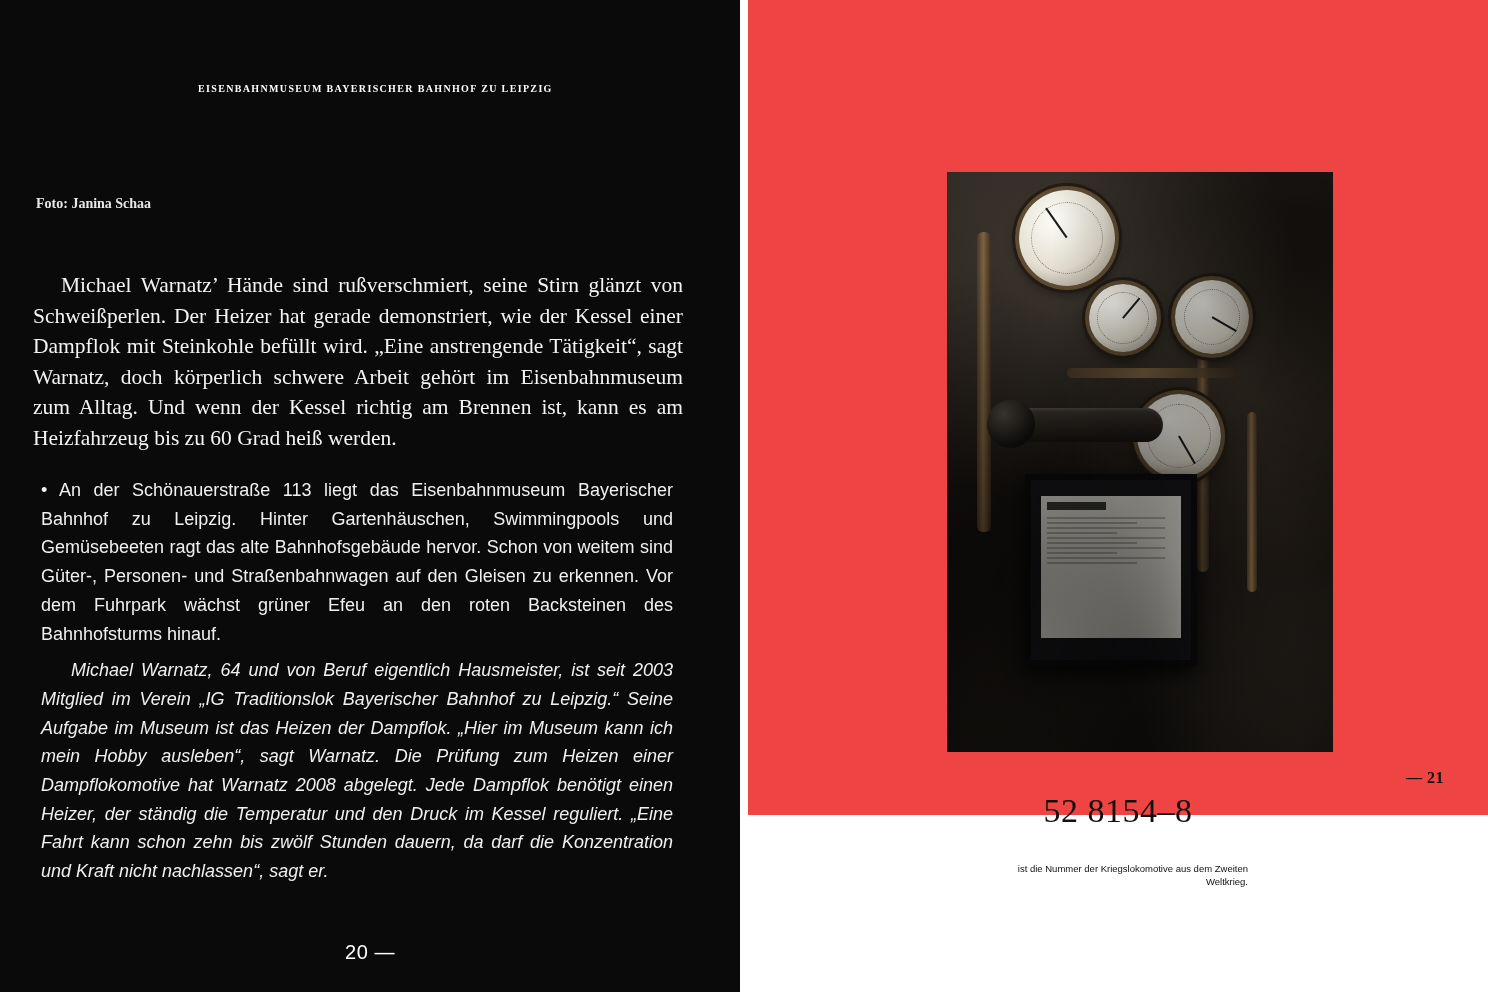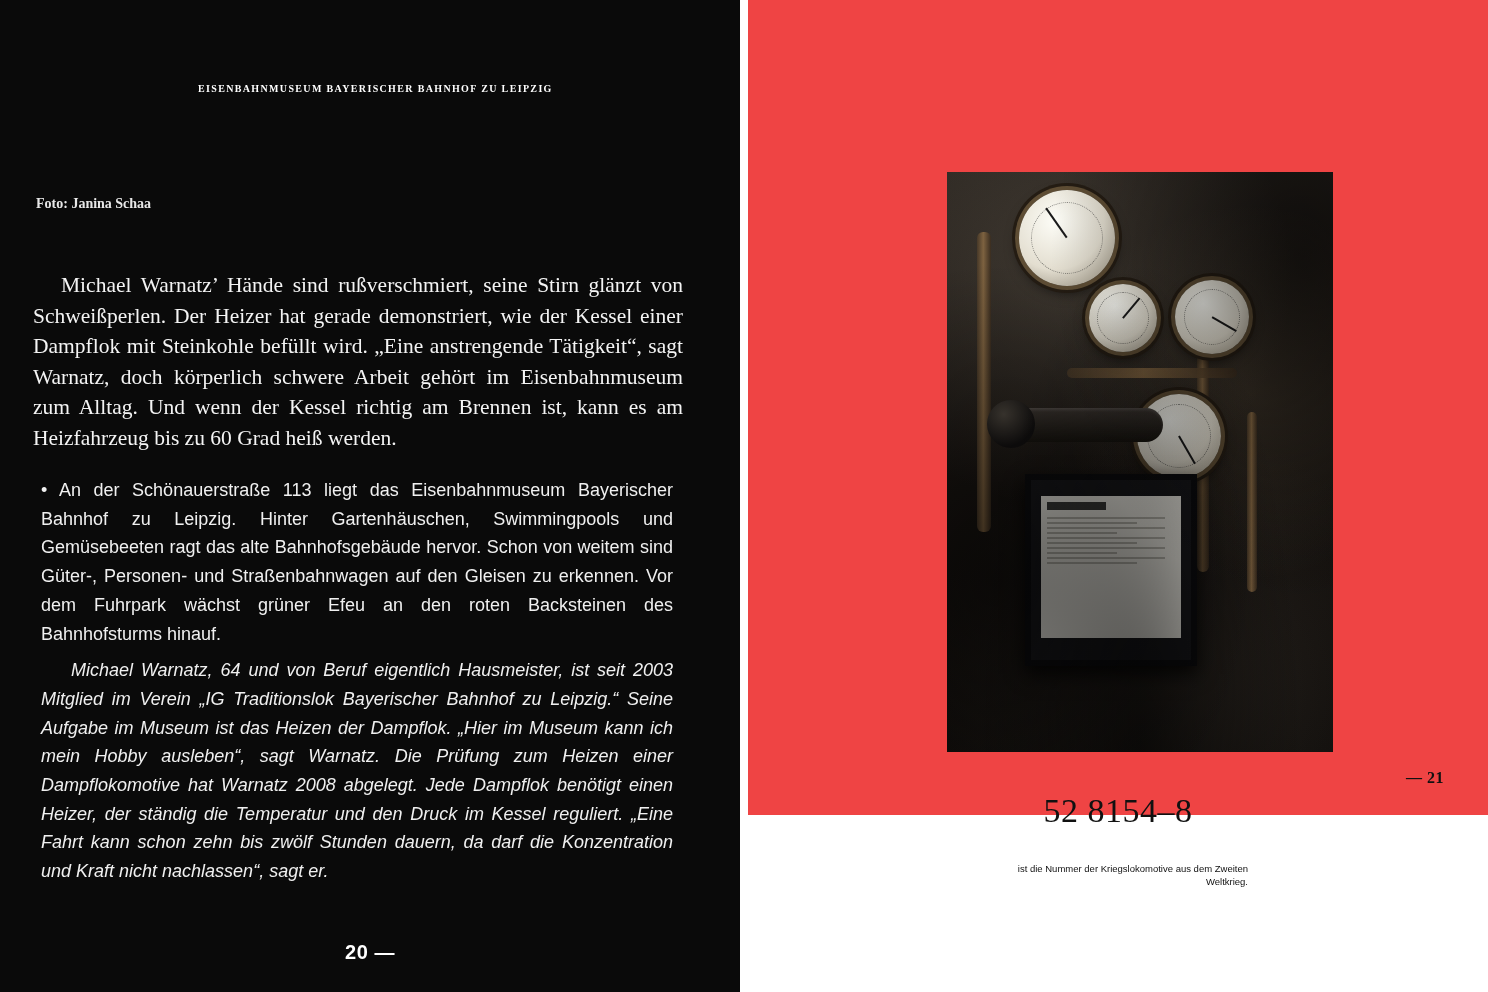--- a/index.html
+++ b/index.html
@@ -88,21 +88,21 @@
     font-style: italic;
   }
   .folio-left {
     position: absolute;
     left: 0;
     right: 0;
     bottom: 28px;
     text-align: center;
     font-family: "Liberation Sans", sans-serif;
     font-size: 20px;
-    font-weight: 700;
+    font-weight: 400;
     color: #ffffff;
     letter-spacing: 0.5px;
   }
 
   
   .page-right {
     position: relative;
     width: 744px;
     height: 815px;
     background: #ef4444;

